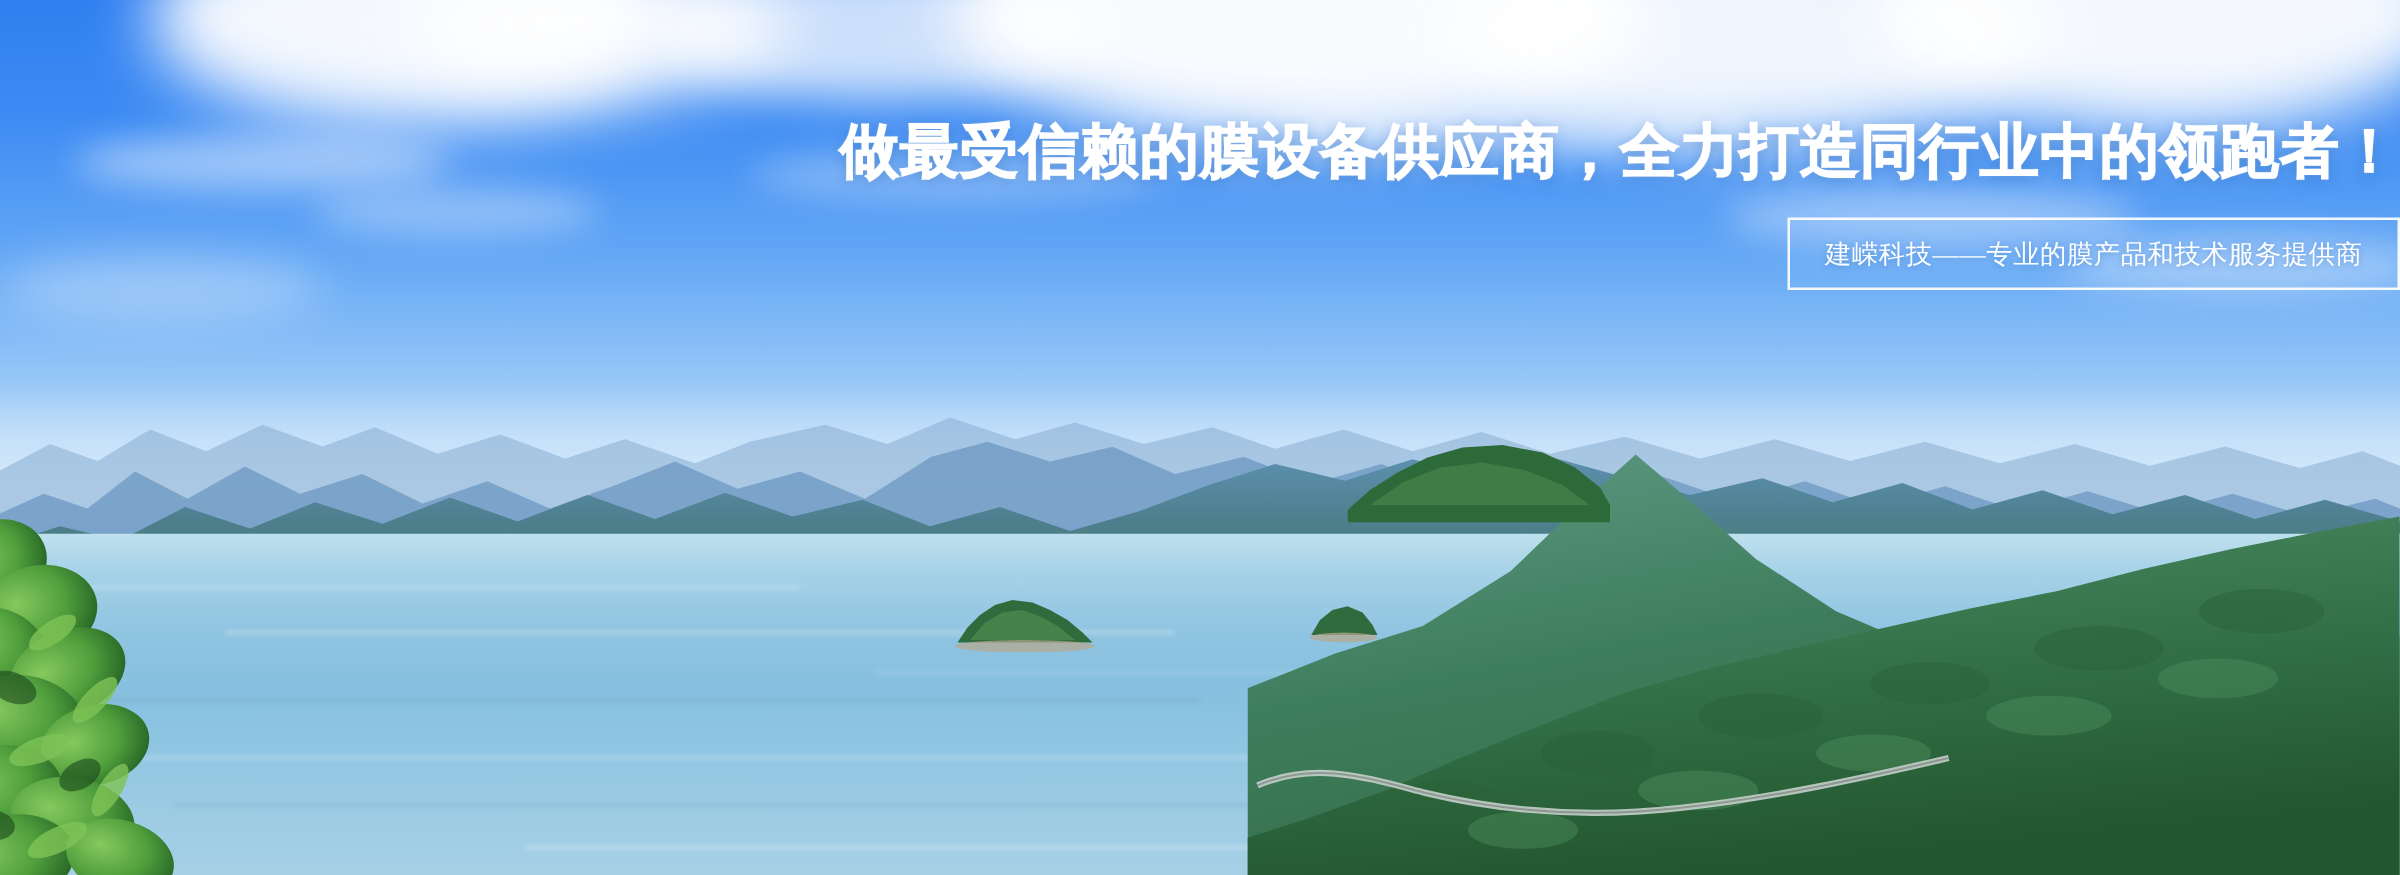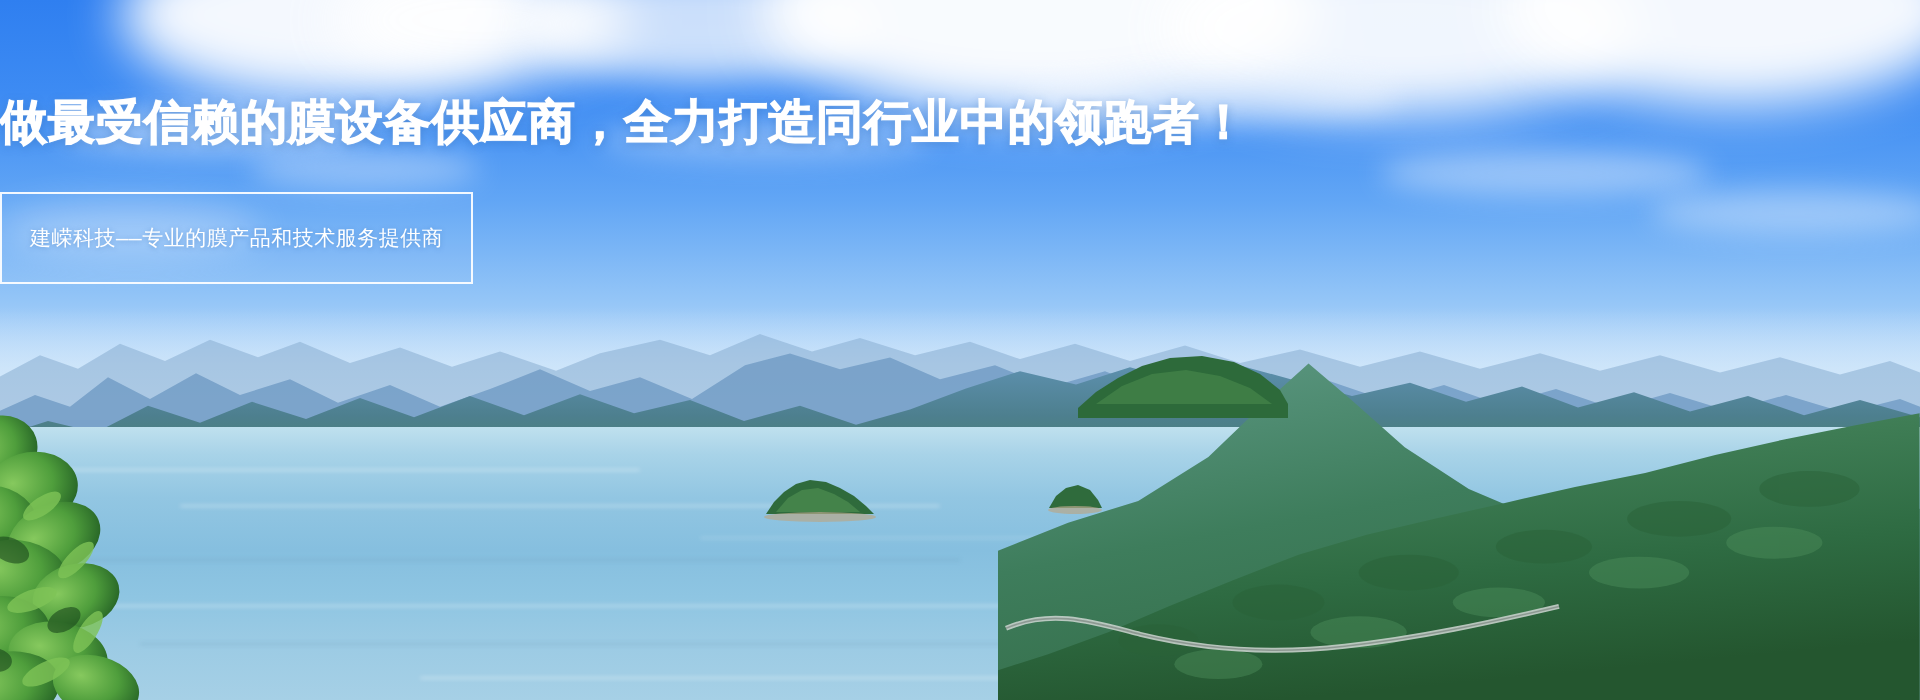--- a/index.html
+++ b/index.html
@@ -59,21 +59,21 @@
   .island{ position:absolute; }
   .island svg{ display:block; width:100%; height:100%; }
 
   
   .foliage{ position:absolute; left:-20px; bottom:-10px; width:300px; height:300px; }
   .foliage svg{ display:block; width:100%; height:100%; }
 
   
   .overlay{
     position:absolute; left:0; top:0; width:100%; height:100%;
-    display:flex; flex-direction:column; align-items:flex-start;
+    display:flex; flex-direction:column; align-items:flex-end;
     padding-top:96px; pointer-events:none;
   }
   .overlay > *{ pointer-events:auto; }
 
   .headline{
     font-size:47px;
     font-weight:bold;
     letter-spacing:1px;
     color:#ffffff;
     white-space:nowrap;
@@ -87,30 +87,30 @@
     margin-top:42px;
     font-size:23px;
     color:#ffffff;
     letter-spacing:.6px;
     white-space:nowrap;
     text-shadow:0 1px 6px rgba(40,100,175,.45);
     font-family:"DejaVu Sans","Liberation Sans",sans-serif;
   }
 
   .tagbox{
-    margin-top:44px;
+    margin-top:26px;
     border:2px solid rgba(255,255,255,.92);
-    padding:30px 28px;
+    padding:13px 28px;
     font-size:21px;
     color:#ffffff;
     letter-spacing:.5px;
     white-space:nowrap;
     text-shadow:0 1px 5px rgba(40,100,175,.4);
     background:rgba(255,255,255,.04);
-    font-family:Liberation Mono, monospace;
+    font-family:Liberation Serif, serif;
   }
 </style>
 </head>
 <body>
 
 <div id="banner">
 
   <div class="sky"></div>
 
   <div class="cloud soft" style="left:120px;  top:-70px; width:420px; height:170px; opacity:.95;"></div>

